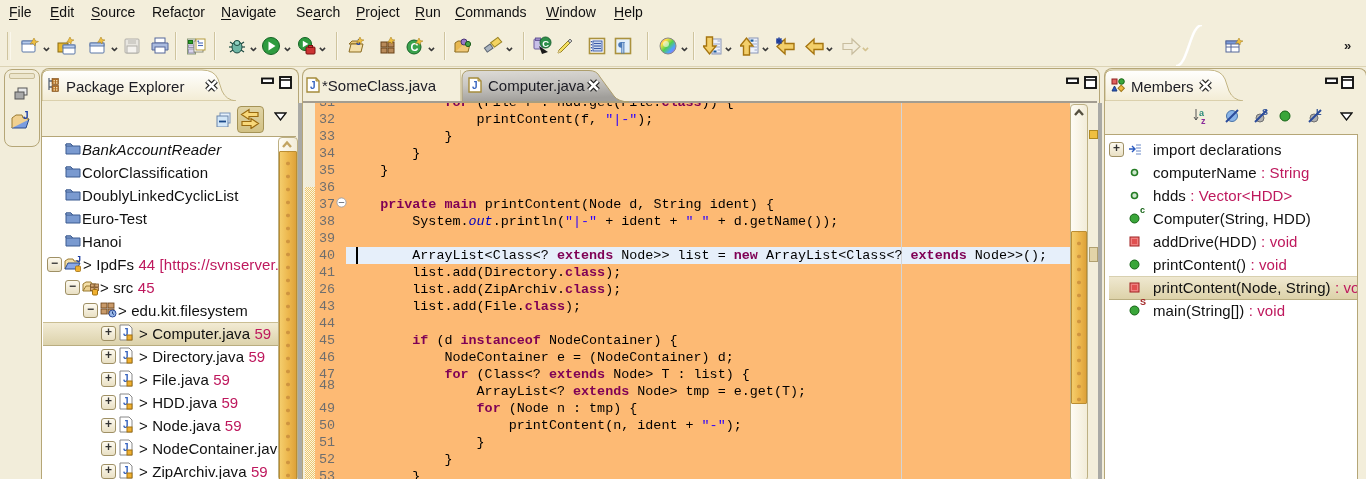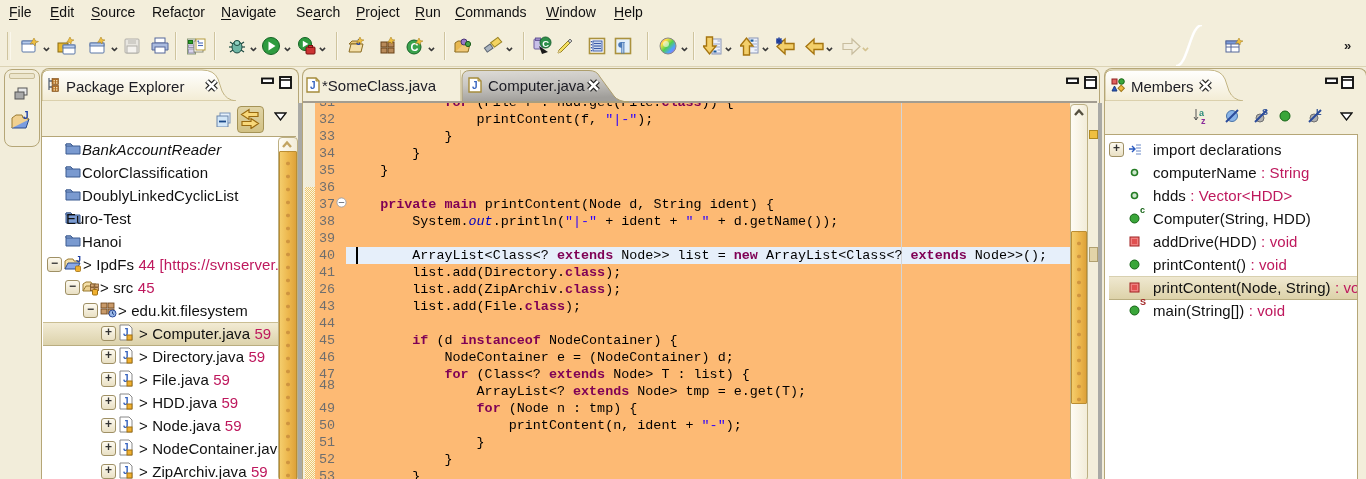--- a/index.html
+++ b/index.html
@@ -351,21 +351,21 @@
         <path d="M1 3 L6 3 L7.5 5 L15 5 L15 13 L1 13 Z" fill="#7a9ad0" stroke="#3a5a90"></path>
         <path d="M1 3 L6 3 L7.5 5 L1 5Z" fill="#9ab4e0" stroke="#3a5a90"></path>
       </svg>
       <span class="trow" style="left:40px;top:3px">DoublyLinkedCyclicList</span>
     </div>
     <div class="abs" style="left:0;top:70px;width:238px;height:23px;">
       <svg class="abs" style="left:23px;top:3px;width:16px;height:14px" viewBox="0 0 16 14">
         <path d="M1 3 L6 3 L7.5 5 L15 5 L15 13 L1 13 Z" fill="#7a9ad0" stroke="#3a5a90"></path>
         <path d="M1 3 L6 3 L7.5 5 L1 5Z" fill="#9ab4e0" stroke="#3a5a90"></path>
       </svg>
-      <span class="trow" style="left:24px;top:3px">Euro-Test</span>
+      <span class="trow" style="left:40px;top:3px">Euro-Test</span>
     </div>
     <div class="abs" style="left:0;top:93px;width:238px;height:23px;">
       <svg class="abs" style="left:23px;top:3px;width:16px;height:14px" viewBox="0 0 16 14">
         <path d="M1 3 L6 3 L7.5 5 L15 5 L15 13 L1 13 Z" fill="#7a9ad0" stroke="#3a5a90"></path>
         <path d="M1 3 L6 3 L7.5 5 L1 5Z" fill="#9ab4e0" stroke="#3a5a90"></path>
       </svg>
       <span class="trow" style="left:40px;top:3px">Hanoi</span>
     </div>
     <div class="abs" style="left:0;top:116px;width:238px;height:23px;">
       <div class="expander" style="left:5px;top:4px">−</div>

